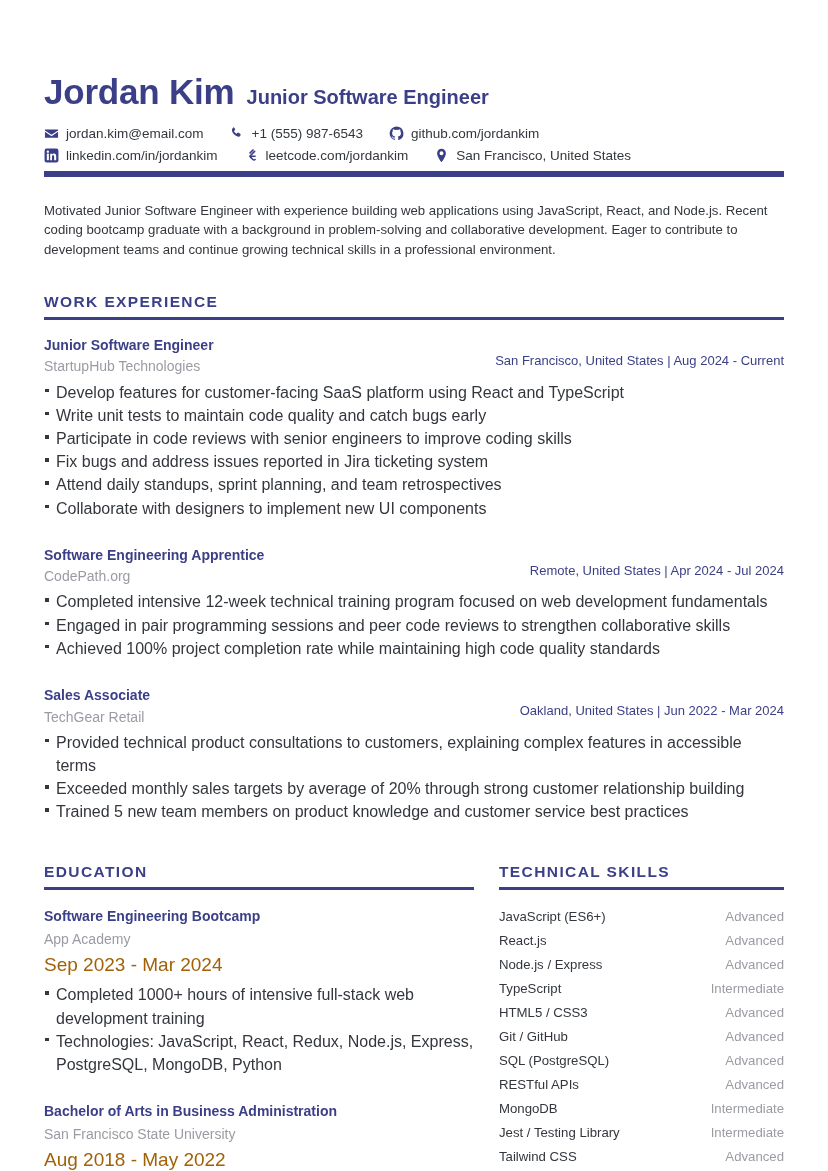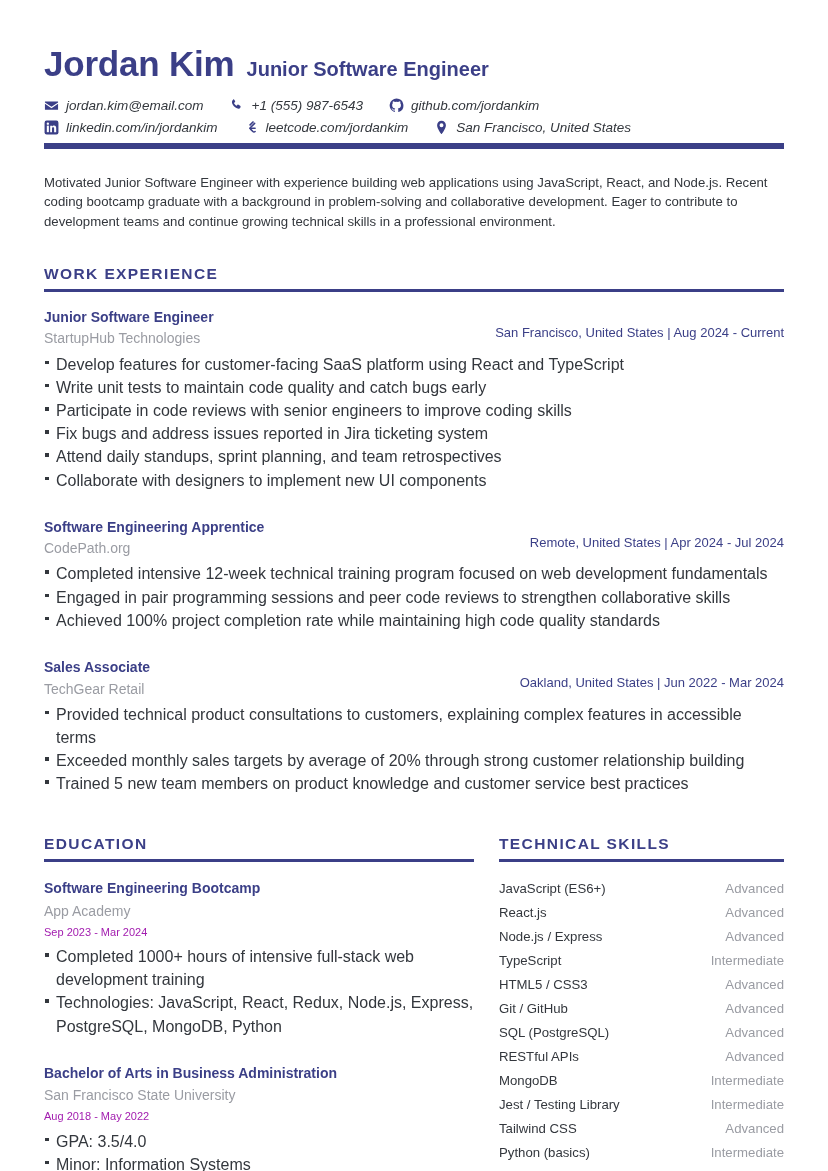--- a/index.html
+++ b/index.html
@@ -10,21 +10,21 @@
   body {
     font-family: "Liberation Sans", sans-serif;
     -webkit-font-smoothing: antialiased;
   }
   .page {
     position: relative;
     width: 828px;
     height: 1171px;
     background: #ffffff;
     box-sizing: border-box;
-    padding: 40px 44px 0 44px;
+    padding: 68px 44px 0 44px;
     overflow: hidden;
   }
 
   
   .header-name-row {
     display: flex;
     align-items: baseline;
     gap: 12px;
     margin-top: 6px;
   }
@@ -43,21 +43,20 @@
   }
 
   .contact-lines {
     margin-top: 15px;
   }
   .contact-row {
     display: flex;
     align-items: center;
     flex-wrap: wrap;
     margin-bottom: 7px;
-    font-style: italic;
   }
   .contact-item {
     display: flex;
     align-items: center;
     margin-right: 26px;
     font-size: 13.5px;
     color: #33373d;
     white-space: nowrap;
   }
   .contact-item .ci-icon {
@@ -190,22 +189,22 @@
     color: #3b3f87;
     line-height: 1.25;
   }
   .edu-school {
     font-size: 14px;
     color: #9a9ca3;
     margin-top: 4px;
     line-height: 1.3;
   }
   .edu-dates {
-    font-size: 11px;
-    color: #a21caf;
+    font-size: 19px;
+    color: #a16207;
     margin-top: 5px;
     line-height: 1.3;
   }
   .edu-entry ul.bullets {
     margin-top: 6px;
   }
 
   
   .skill-list {
     margin-top: 15px;

